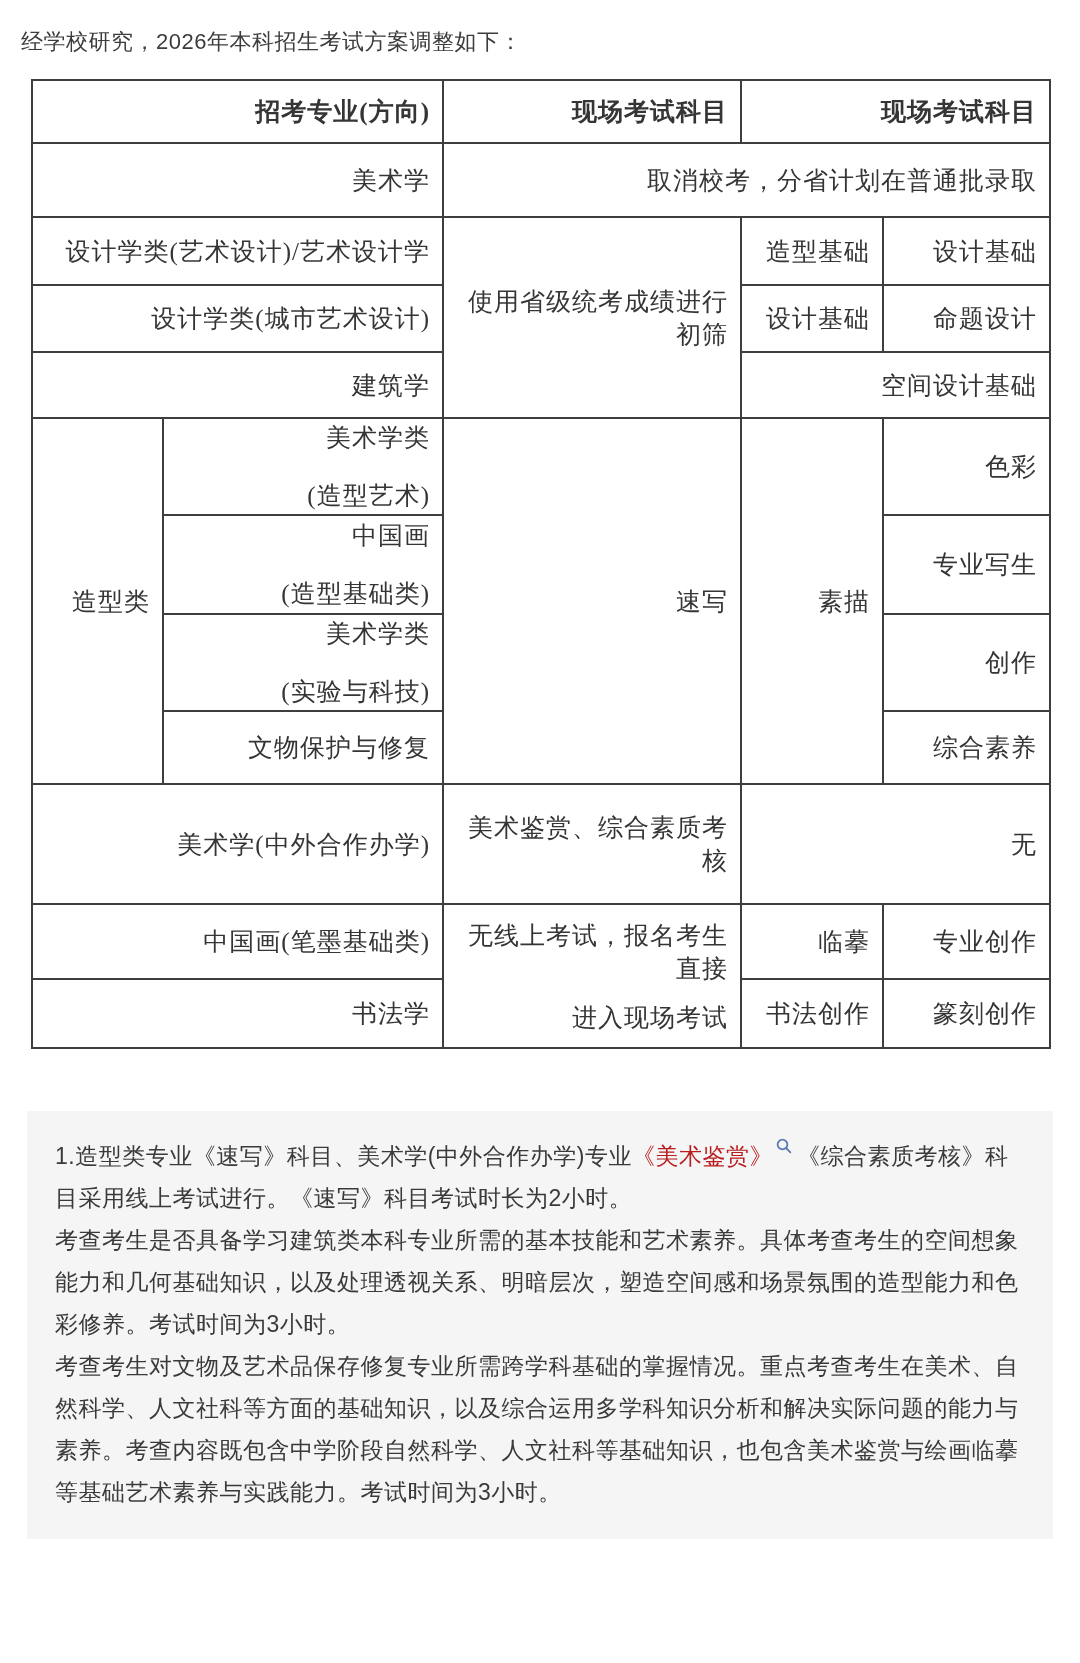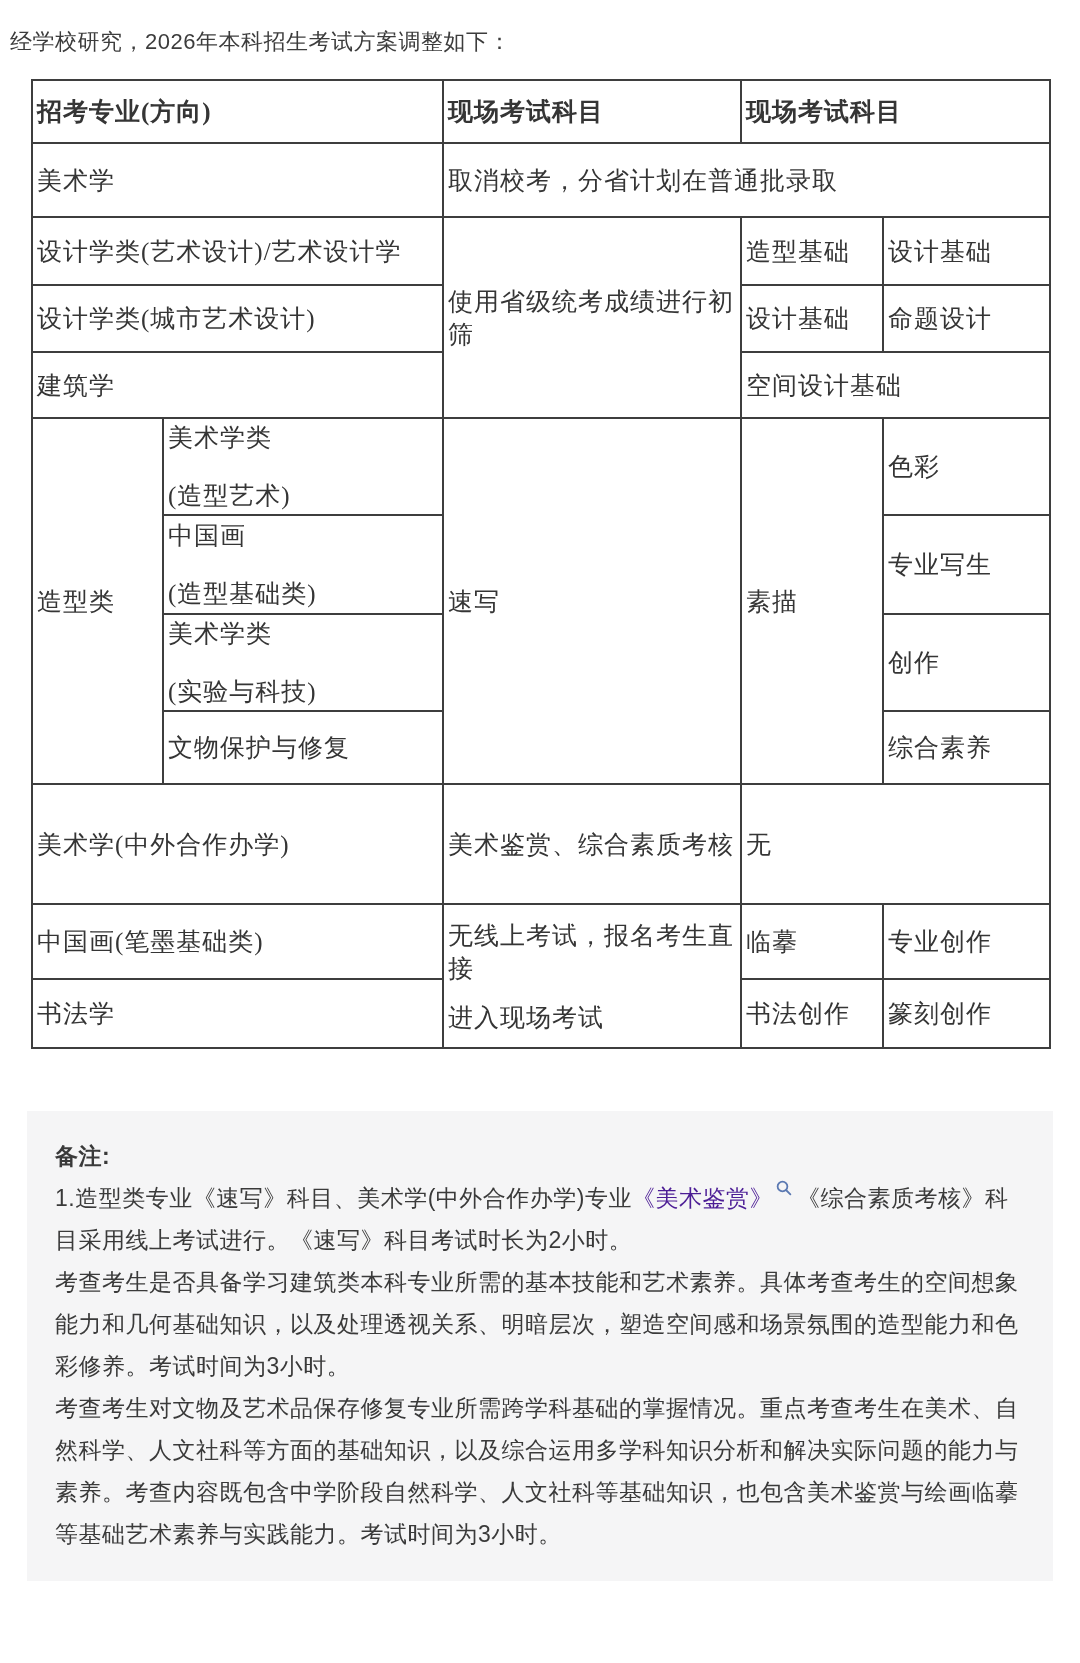--- a/index.html
+++ b/index.html
@@ -11,41 +11,41 @@
   .page {
     width: 1080px;
     height: 1663px;
     background: #ffffff;
     overflow: hidden;
     font-family: "Liberation Sans", "DejaVu Sans", sans-serif;
   }
   
   .intro {
     margin: 0;
-    padding: 27px 20px 0 10px;
+    padding: 27px 20px 0 21px;
     font-size: 22px;
     line-height: 30px;
     color: #3c3c3c;
     letter-spacing: 0.5px;
   }
   
   table.exam {
     border-collapse: collapse;
     table-layout: fixed;
     width: 1018px;
     margin: 22px 0 0 31px;
     font-family: "Liberation Serif", "DejaVu Serif", serif;
     color: #353535;
   }
   table.exam td {
     border: 2px solid #3e3e3e;
-    text-align: left;
+    text-align: right;
     vertical-align: middle;
     font-size: 25px;
-    padding: 2px 4px;
+    padding: 2px 12px;
     letter-spacing: 1px;
   }
   table.exam td.hdr { font-weight: bold; }
   .cell-line { display: block; }
   .cell-line + .cell-line { margin-top: 25px; }
   .cell-line.wide-gap { margin-top: 16px; }
   
   .notes {
     background: #f5f5f6;
     width: 1026px;
@@ -53,21 +53,21 @@
     padding: 24px 30px 26px 28px;
     font-size: 23px;
     line-height: 42px;
     color: #3a3a3a;
     letter-spacing: 0.5px;
   }
   .notes .notes-heading { font-weight: bold; }
   .notes p { margin: 0; }
   .notes .sect { margin-top: 28px; }
   .notes a.subject-link {
-    color: #4c1d95;
+    color: #b91c1c;
     text-decoration: none;
   }
   .search-sup {
     display: inline-block;
     position: relative;
     top: -9px;
     margin: 0 4px 0 2px;
   }
 </style>
 </head>
@@ -166,21 +166,20 @@
 
       <tr style="height:69px">
         <td colspan="2">书法学</td>
         <td>书法创作</td>
         <td>篆刻创作</td>
       </tr>
     </tbody>
   </table>
 
   <div class="notes">
-    <p class="notes-heading">备注:</p>
     <p><span>1.造型类专业《速写》科目、美术学(中外合作办学)专业</span><a href="#" class="subject-link">《美术鉴赏》</a><span class="search-sup"><svg width="18" height="18" viewBox="0 0 24 24" aria-hidden="true">
             <circle cx="10" cy="10" r="6.5" fill="none" stroke="#5b79b2" stroke-width="2.4"></circle>
             <line x1="15" y1="15" x2="20.5" y2="20.5" stroke="#5b79b2" stroke-width="2.4" stroke-linecap="round"></line>
           </svg></span><span>《综合素质考核》科目采用线上考试进行。《速写》科目考试时长为2小时。</span></p>
     <p>考查考生是否具备学习建筑类本科专业所需的基本技能和艺术素养。具体考查考生的空间想象能力和几何基础知识，以及处理透视关系、明暗层次，塑造空间感和场景氛围的造型能力和色彩修养。考试时间为3小时。</p>
     <p>考查考生对文物及艺术品保存修复专业所需跨学科基础的掌握情况。重点考查考生在美术、自然科学、人文社科等方面的基础知识，以及综合运用多学科知识分析和解决实际问题的能力与素养。考查内容既包含中学阶段自然科学、人文社科等基础知识，也包含美术鉴赏与绘画临摹等基础艺术素养与实践能力。考试时间为3小时。</p>
   </div>
 
 </div>
 

